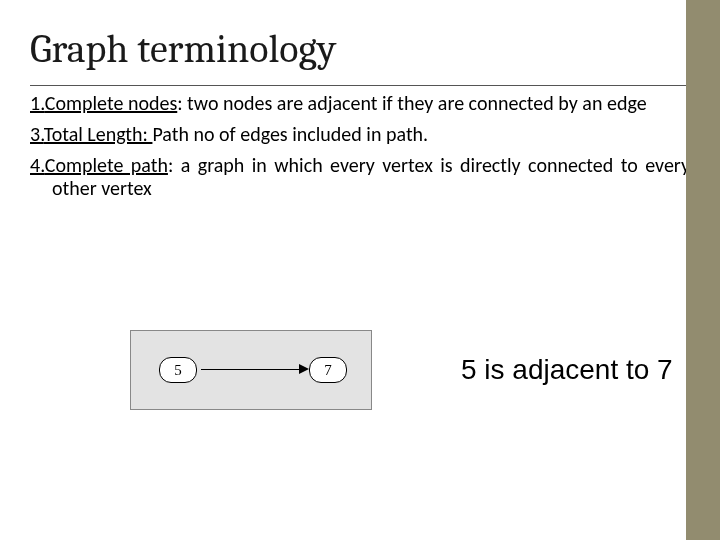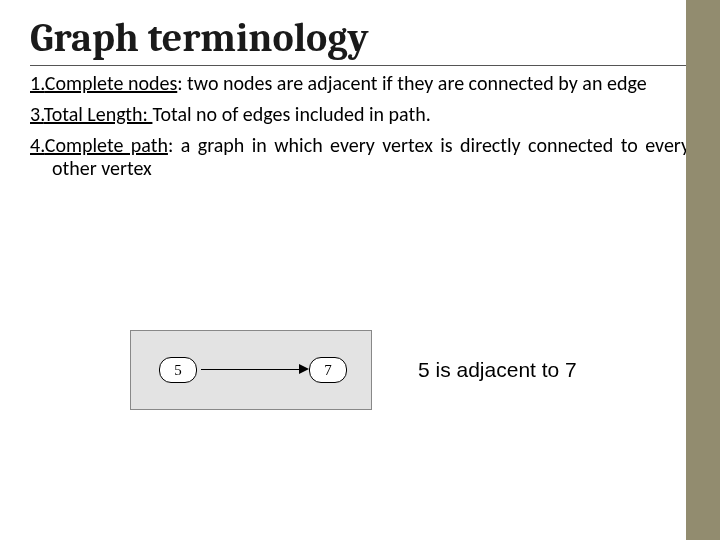--- a/index.html
+++ b/index.html
@@ -7,25 +7,25 @@
     width:720px;height:540px;
     font-family:"Calibri","Segoe UI",Arial,sans-serif;
     background:#fff;color:#000;position:relative;
   }
   .title-wrap{
     padding:10px 30px 0 30px;
   }
   .title{
     font-family:"Cambria","Times New Roman",serif;
     font-size:40px;
-    font-weight:700;
+    font-weight:400;
     color:#1a1a1a;
     border-bottom:1px solid #555;
-    padding-bottom:4px;
-    margin:5px 0 4px 0;
+    padding-bottom:13px;
+    margin:16px 0 4px 0;
     width:100%;
   }
   .body{
     padding:0px 30px 0 30px;
   }
   .item{
     font-size:20px;
     line-height:1.15;
     margin:6px 0 8px 0;
     text-align:justify;
@@ -64,44 +64,44 @@
   }
   .arrowhead{
     position:absolute;
     top:33px;left:168px;width:0;height:0;
     border-top:5px solid transparent;
     border-bottom:5px solid transparent;
     border-left:10px solid #000;
   }
   .caption{
     font-family:Arial,Helvetica,sans-serif;
-    font-size:21px;
+    font-size:28px;
     text-align:right;
-    margin-left:46px;
+    margin-left:89px;
     line-height:1.2;
   }
   .sidebar{
     position:absolute;
     right:0;top:0;width:34px;height:540px;
     background:#928c6f;
   }
 </style>
 </head>
 <body>
 
 <div class="title-wrap">
   <h1 class="title">Graph terminology</h1>
 </div>
 
 <div class="body">
   <p class="item">
     <span class="u">1.</span><span class="u">Complete nodes</span><span>: two nodes are adjacent if they are connected by an edge</span>
   </p>
   <p class="item">
-    <span class="u">3.</span><span class="u">Total Length: </span><span>Total no of edges included in path.</span>
+    <span class="u">3.</span><span class="u">Total Length: </span><span>Path no of edges included in path.</span>
   </p>
   <p class="item">
     <span class="u">4.</span><span class="u">Complete path</span><span>: a graph in which every vertex is directly connected to every other vertex</span>
   </p>
 </div>
 
 <div class="lower">
   <div class="diagram">
     <div class="node" style="left:28px">5</div>
     <div class="arrowline"></div>

